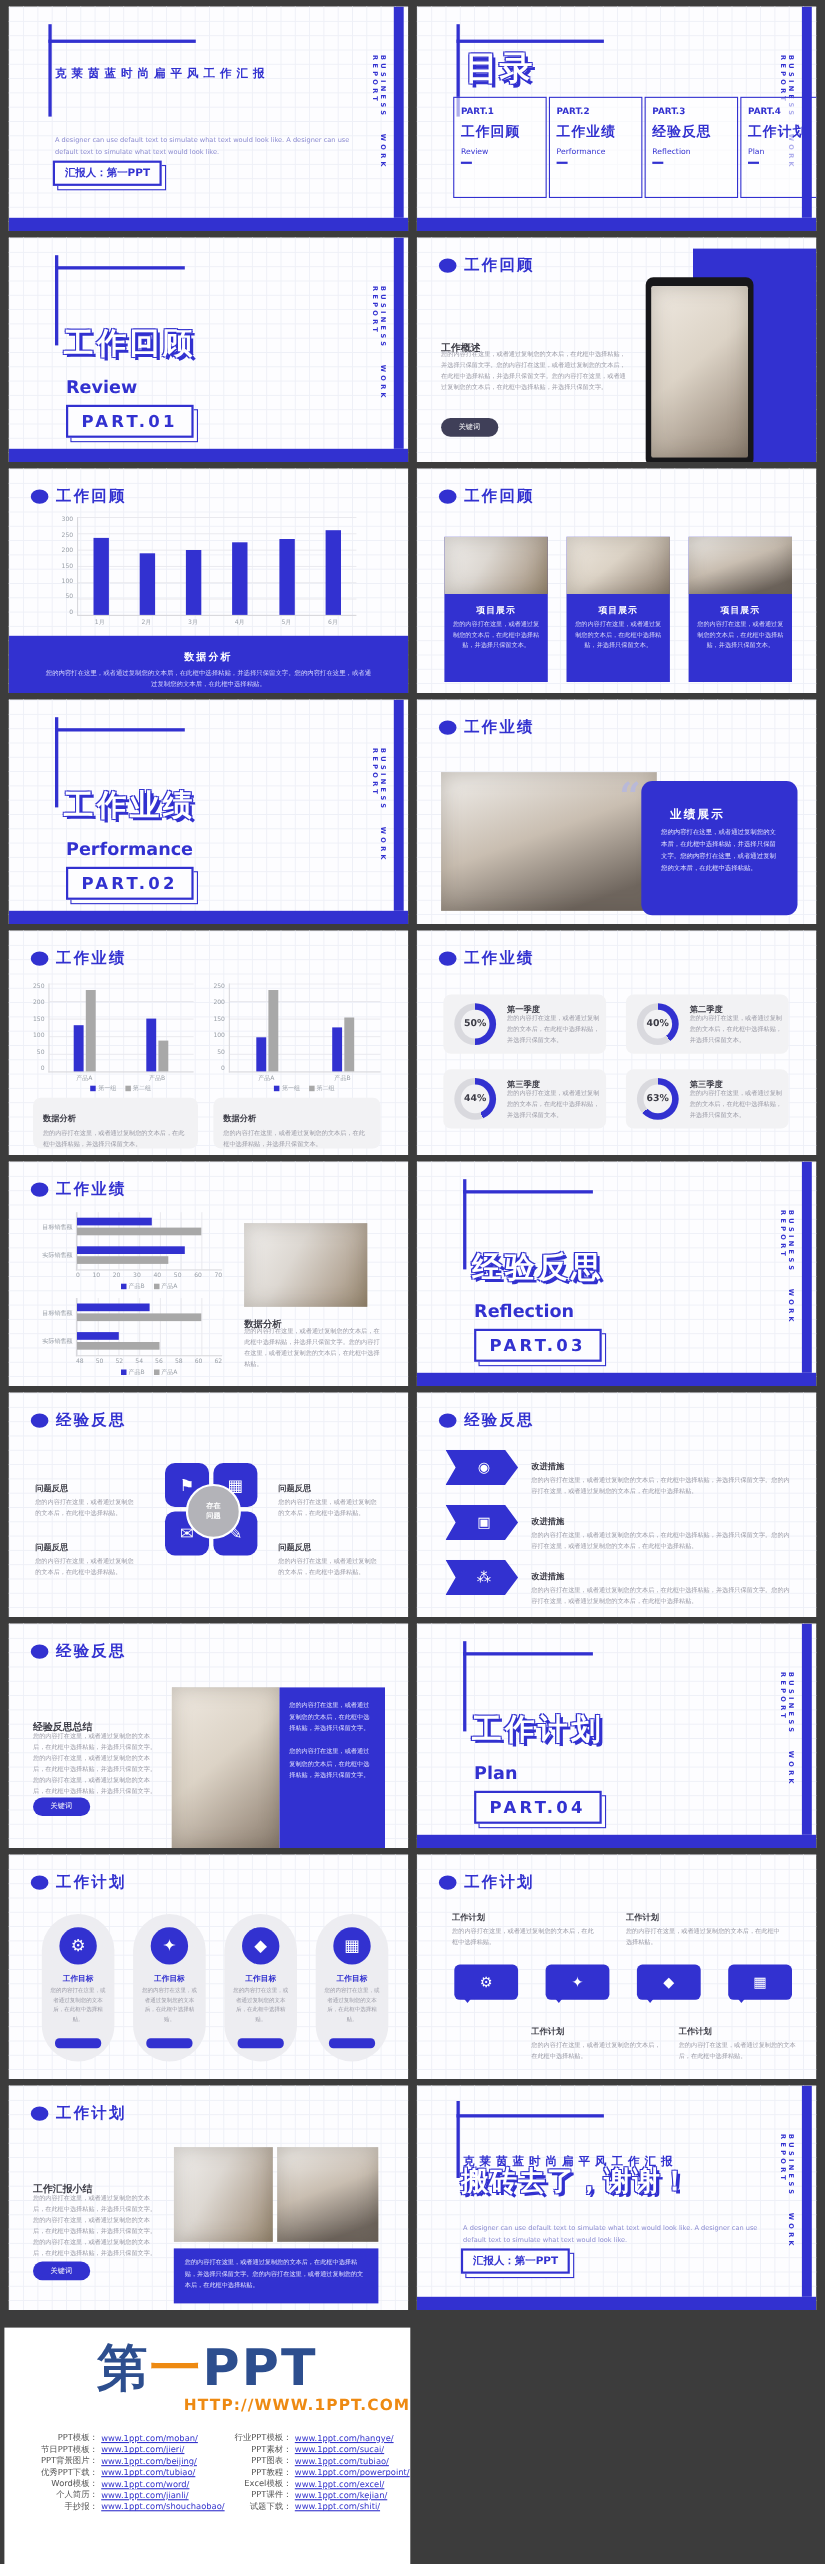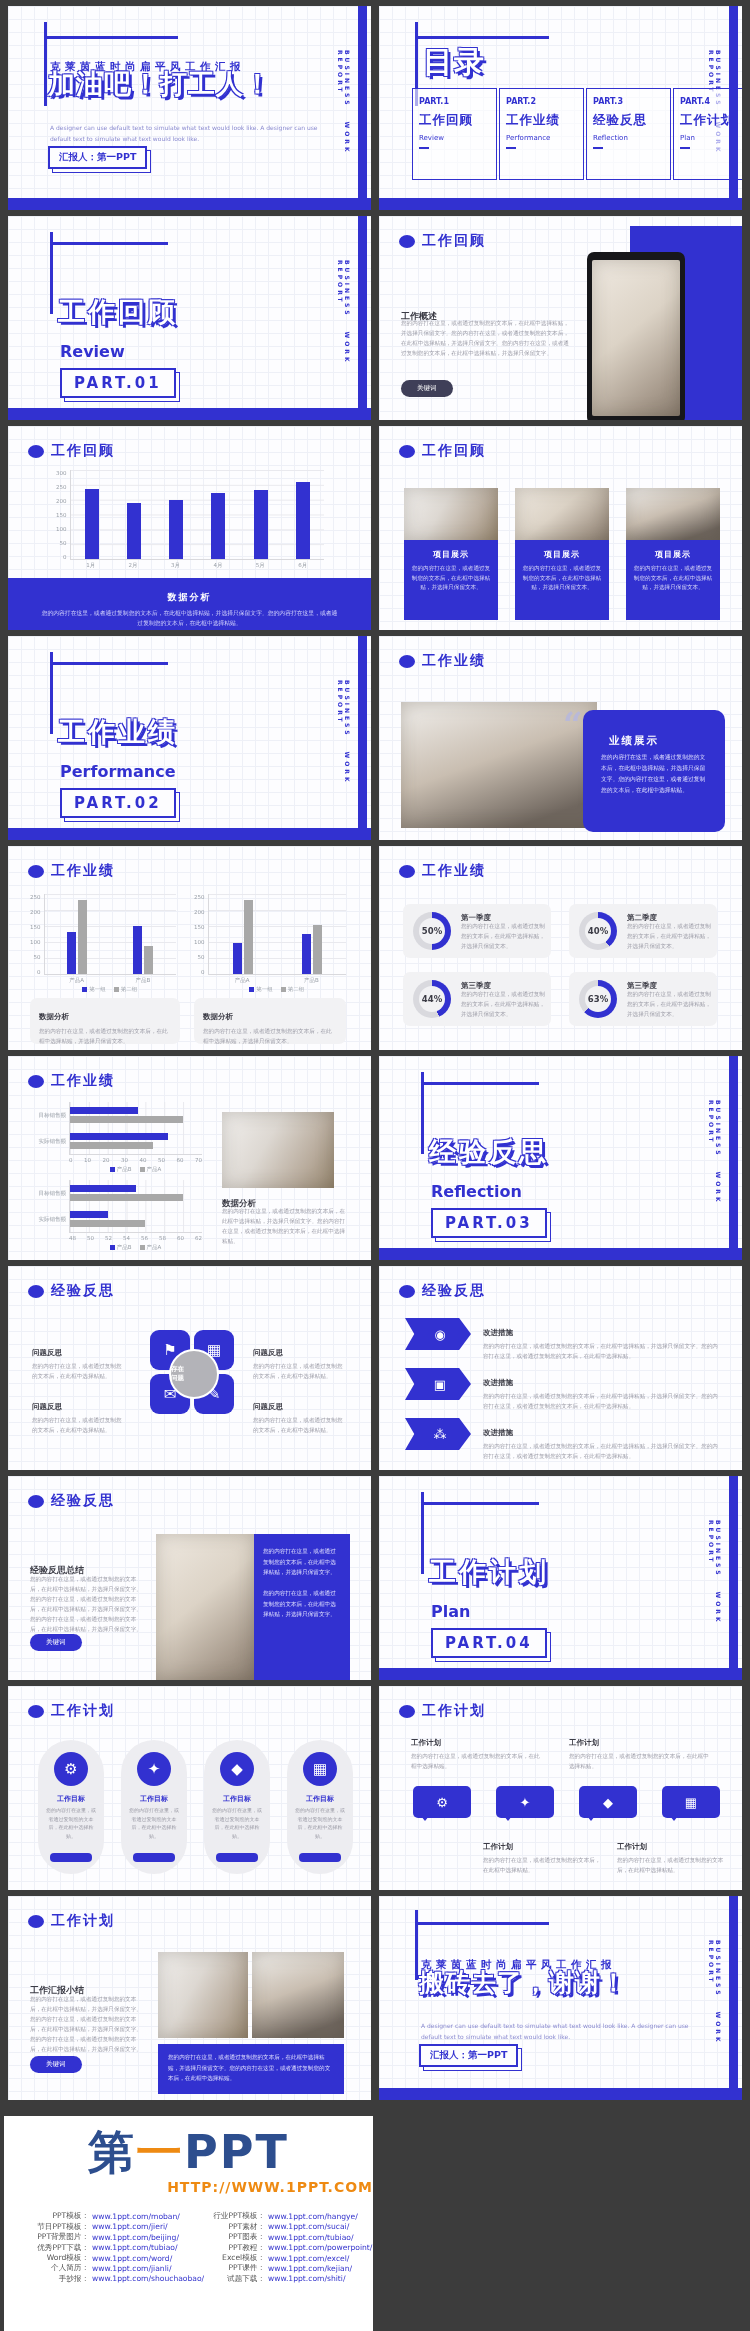--- a/index.html
+++ b/index.html
@@ -79,21 +79,21 @@
   .donut .hole{position:absolute;inset:6px;border-radius:50%;background:#f2f2f4}
   .donut .pv{position:absolute;inset:0;display:flex;align-items:center;justify-content:center;font-size:8.5px;font-weight:bold;color:#3c3c46}
   
   #s8 .qpanel{position:absolute;left:204px;top:74px;width:142px;height:122px;border-radius:10px;background:var(--acc)}
   #s8 .quote{position:absolute;left:-20px;top:-6px;font-size:34px;font-weight:bold;color:#b9b9d8;font-family:"DejaVu Serif",serif}
   #s8 .qpanel b{position:absolute;left:26px;top:24px;font-size:10.5px;color:#fff;letter-spacing:2px}
   #s8 .qpanel p{position:absolute;left:18px;top:42px;width:110px;margin:0;font-size:5.8px;line-height:1.9;color:#e2e2ff}
   
   .sq{position:absolute;width:40px;height:40px;border-radius:9px;background:var(--acc);display:flex;align-items:center;justify-content:center;color:#fff;font-size:15px}
   #s13 .circ{position:absolute;left:161px;top:83px;width:46px;height:46px;border-radius:50%;background:#b3b3b8;border:2px solid #fff;
-    display:flex;flex-direction:column;align-items:flex-start;justify-content:center;color:#fff;font-size:6.5px;font-weight:bold;line-height:1.4}
+    display:flex;flex-direction:column;align-items:center;justify-content:center;color:#fff;font-size:6.5px;font-weight:bold;line-height:1.4}
   
   .arrow{position:absolute;left:26px;width:66px;height:32px;background:var(--acc);
     clip-path:polygon(0 0,82% 0,100% 50%,82% 100%,0 100%,14% 50%);
     display:flex;align-items:center;justify-content:center;color:#fff;font-size:13px;padding-left:4px;box-sizing:border-box}
   
   #s15 .panel{position:absolute;left:246px;top:58px;width:96px;height:146px;background:var(--acc)}
   #s15 .panel p{margin:0;padding:0 9px;font-size:5.6px;line-height:1.9;color:#e2e2ff}
   
   .pill{position:absolute;top:54px;width:66px;height:134px;border-radius:33px;background:#ededf1}
   .pill .circ{position:absolute;left:16px;top:12px;width:34px;height:34px;border-radius:50%;background:var(--acc);
@@ -119,32 +119,31 @@
   .flogo{text-align:center;padding:12px 0 0;font-size:46px;font-weight:bold;letter-spacing:2px;line-height:1.05}
   .furl{text-align:center;font-weight:bold;font-size:14px;letter-spacing:1px;padding:3px 0 9px}
   .terms{display:flex;background:#20386b;padding:7px 12px;gap:16px}
   .terms h4{margin:0 0 3px;font-size:11px;color:#fff}
   .terms div{flex:1}
   .terms p{margin:2px 0 0;font-size:7.2px;color:#c8d2e6}
   .terms p:before{content:"▪ "}
   .flinks{padding:7px 0 0 10px}
   .lrow{display:grid;grid-template-columns:78px 104px 72px 1fr;align-items:center;height:10.4px;font-size:7.6px}
   .ll{color:#555;text-align:right;padding-right:3px}
-  .lu{color:#3333cc;cursor:pointer}
+  .lu{color:#3333cc;text-decoration:underline;cursor:pointer}
 </style>
 </head>
 <body>
 
 <div class="grid">
 
   <section class="slide" id="s1">
     <span class="cross"><i class="cv"></i><i class="ch"></i></span>
     <div class="vtext">BUSINESS WORK REPORT</div>
     <div class="kicker" style="left:42px;top:54px">克莱茵蓝时尚扁平风工作汇报</div>
-    <h1 class="ctitle outline" style="left:40px;top:60px">加油吧！打工人！</h1>
     <p class="enbody" style="left:42px;top:116px;width:272px">A designer can use default text to simulate what text would look like. A designer can use default text to simulate what text would look like.</p>
     <div class="dbox rbox" style="left:40px;top:140px">汇报人：第一PPT</div>
     <i class="bar-r"></i>
     <i class="bar-b"></i>
   </section>
 
   <section class="slide" id="s2">
     <span class="cross"><i class="cv"></i><i class="ch"></i></span>
     <div class="vtext">BUSINESS WORK REPORT</div>
     <h1 class="ctitle outline" style="left:44px;top:36px;font-size:30px">目录</h1>

